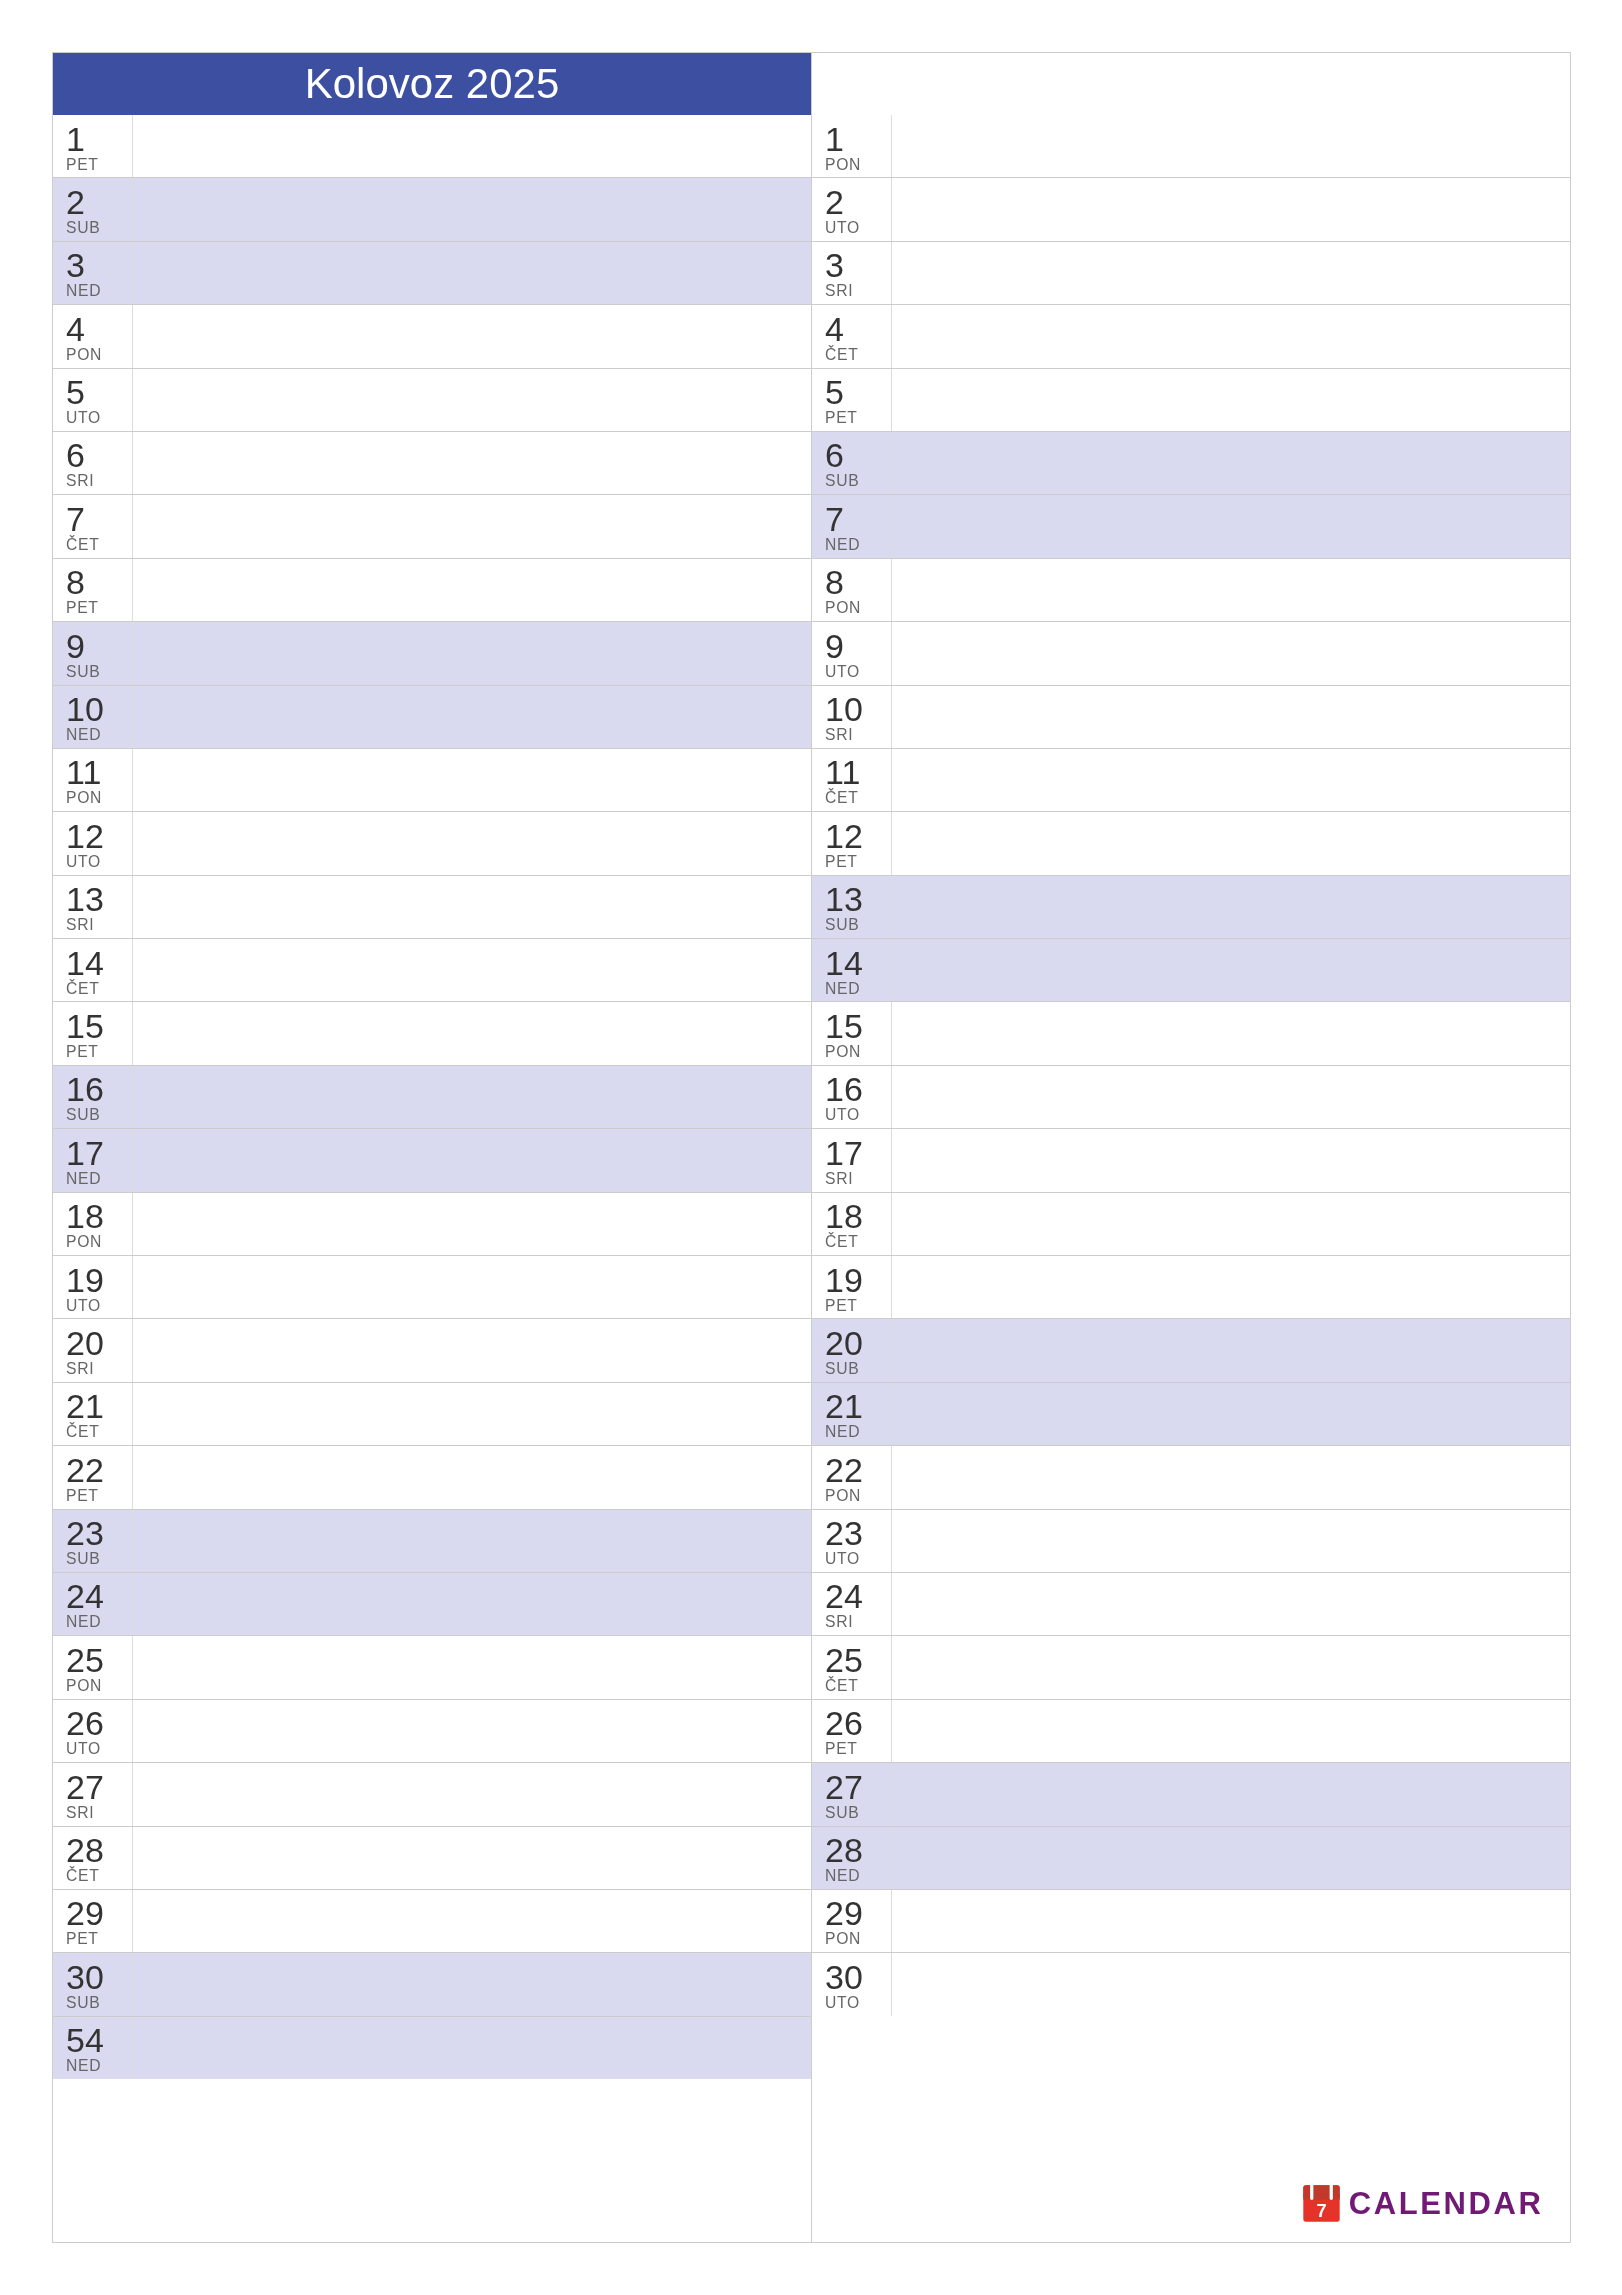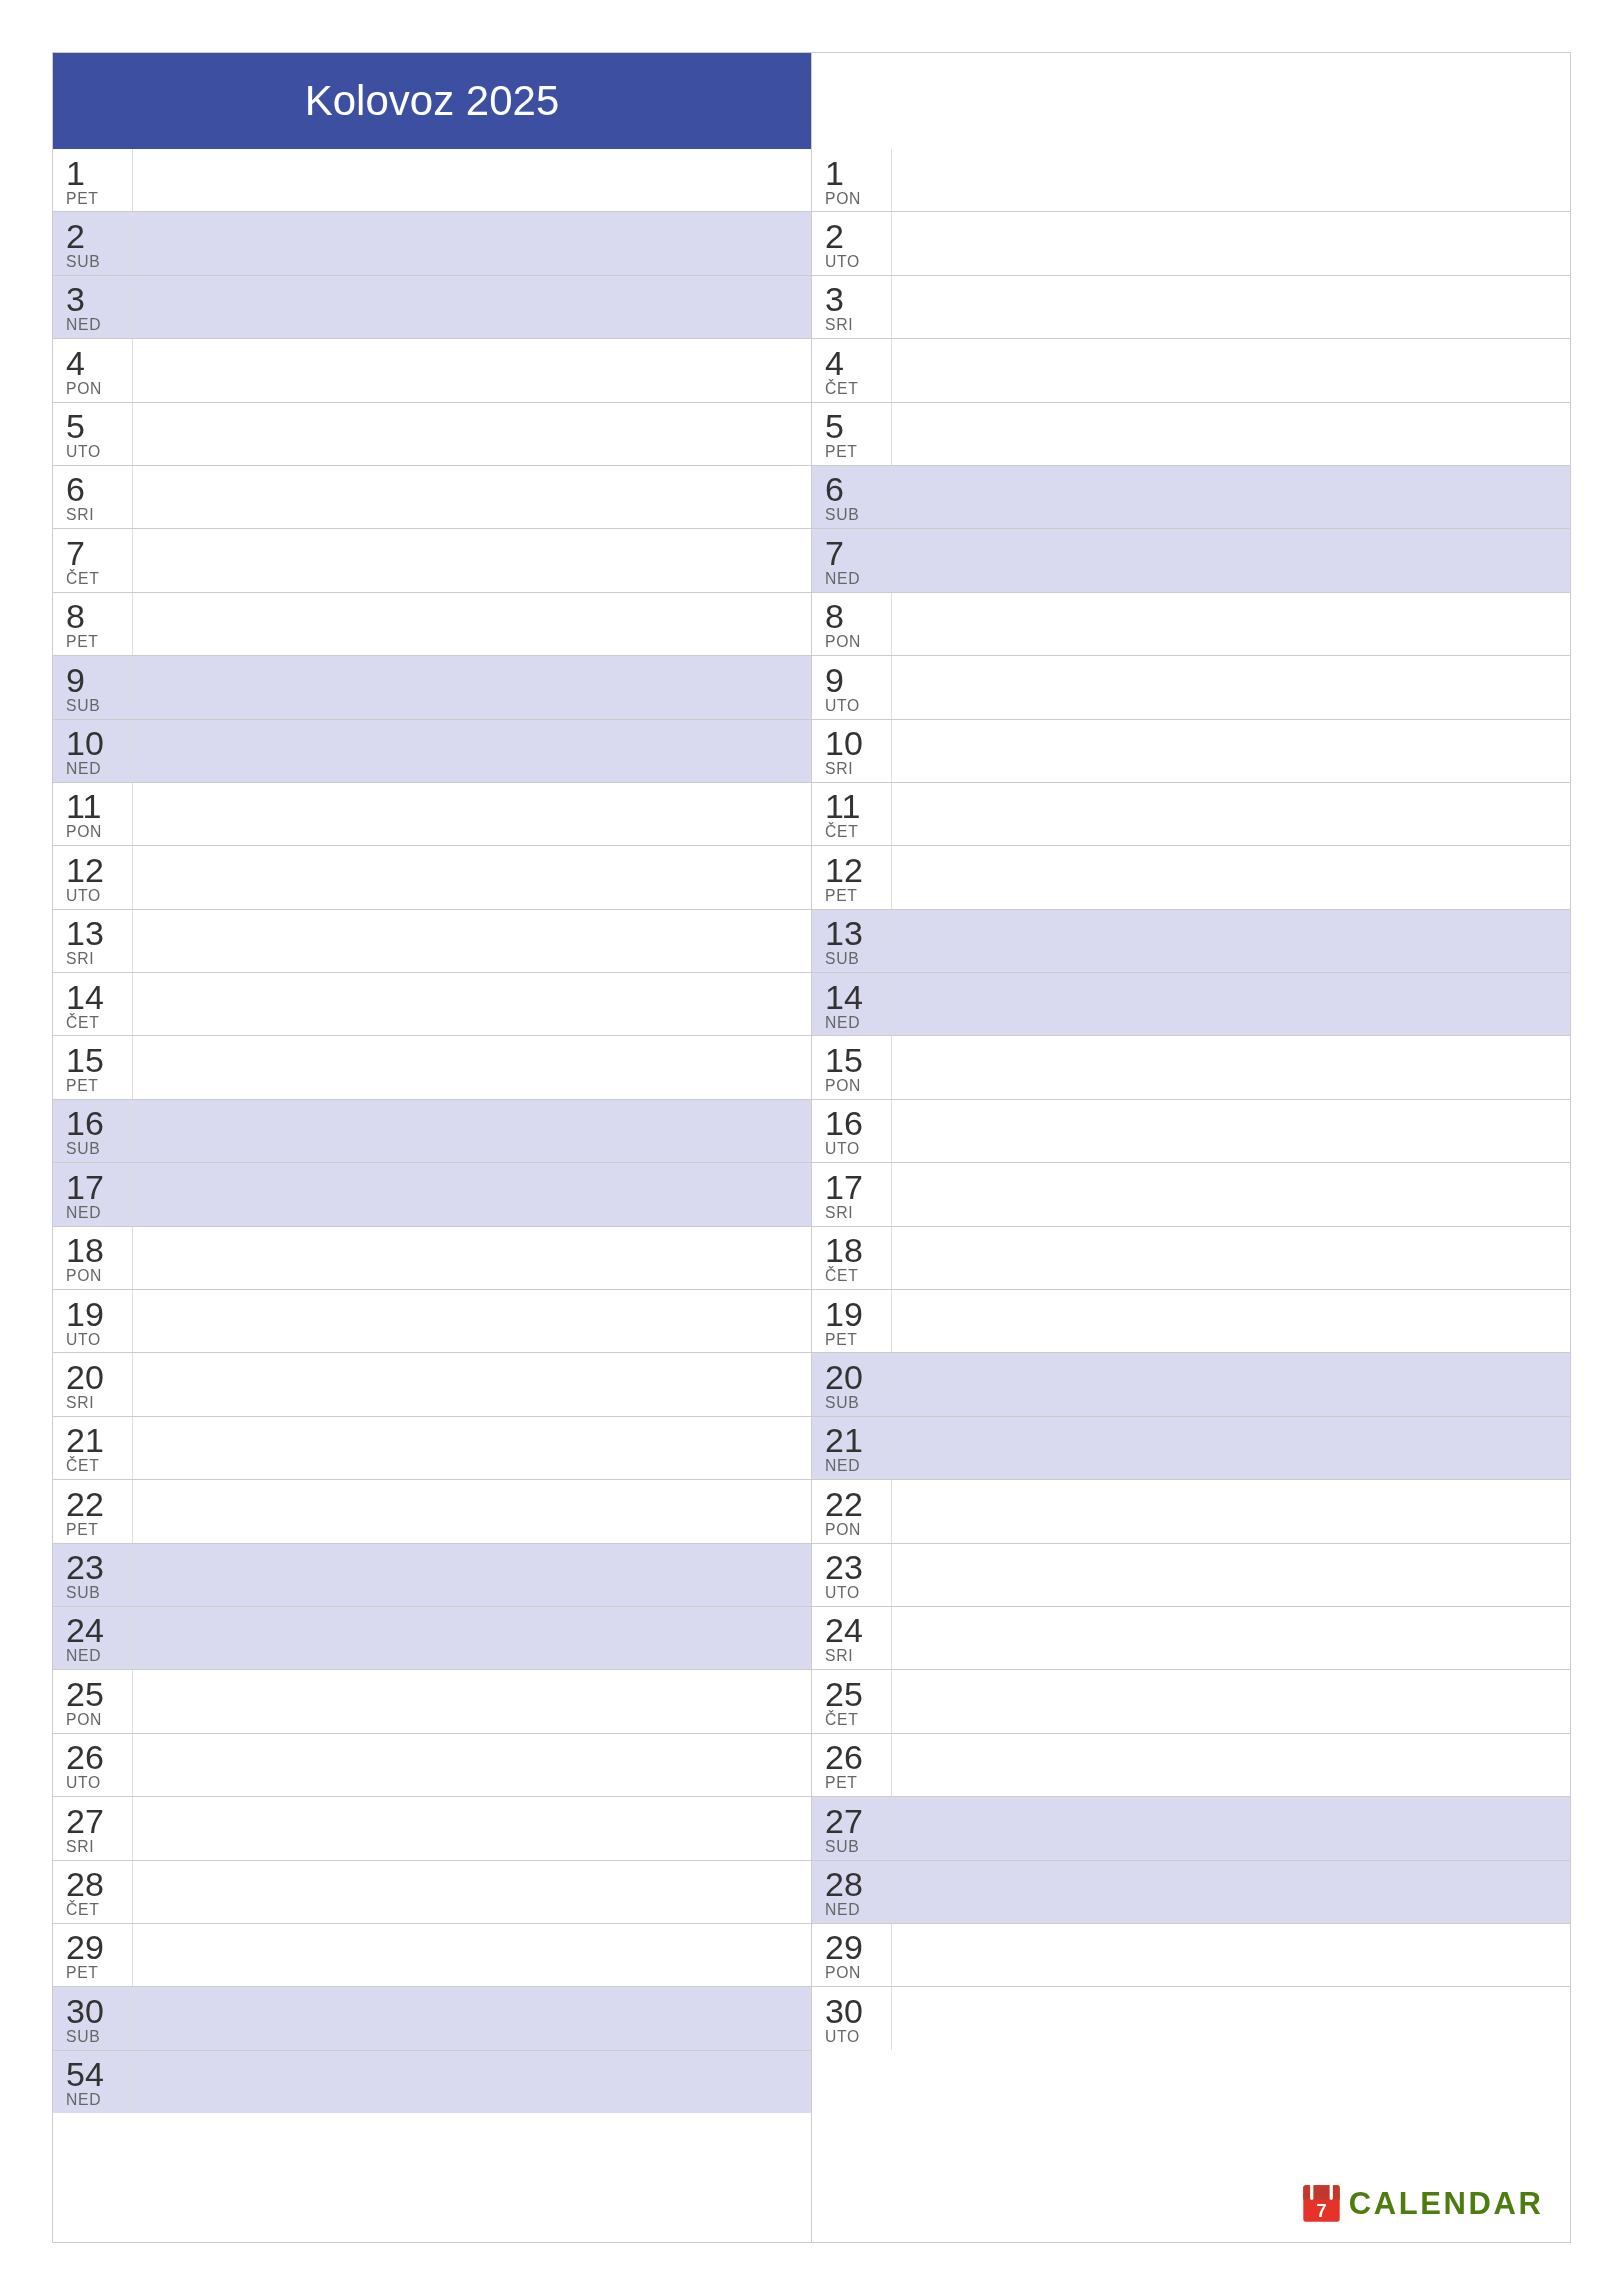--- a/index.html
+++ b/index.html
@@ -31,21 +31,21 @@
       flex-direction: column;
     }
 
     .header-row {
       display: flex;
       flex-direction: row;
     }
 
     .month-header {
       flex: 1;
-      padding: 24px 13px;
+      padding: 7px 13px;
       text-align: center;
       font-size: 42px;
       font-weight: normal;
       color: #ffffff;
     }
 
     .month-header-left {
       background: #3d4fa0;
       border-right: 1.3px solid #cccccc;
     }
@@ -127,21 +127,21 @@
 
     .logo-icon {
       width: 39px;
       height: 39px;
     }
 
     .logo-text {
       font-size: 31px;
       font-weight: bold;
       letter-spacing: 2.6px;
-      color: #4d7c0f;
+      color: #701a75;
     }
   </style>
 </head>
 <body>
 
 <div class="page">
   <div class="calendar-container">
     <div class="header-row">
       <div class="month-header month-header-left">
         <span>Kolovoz 2025</span>

